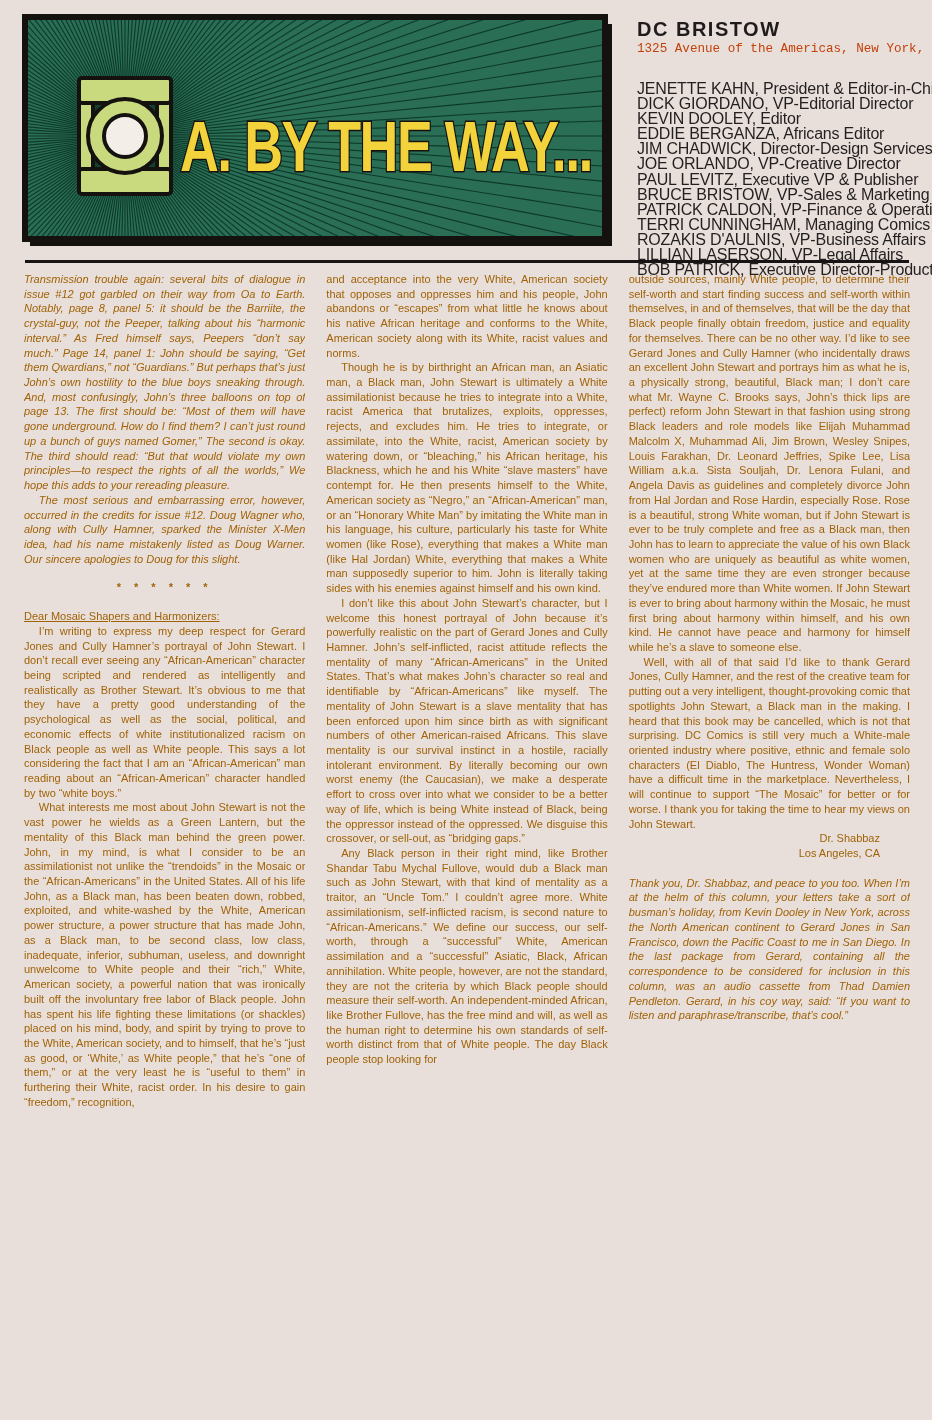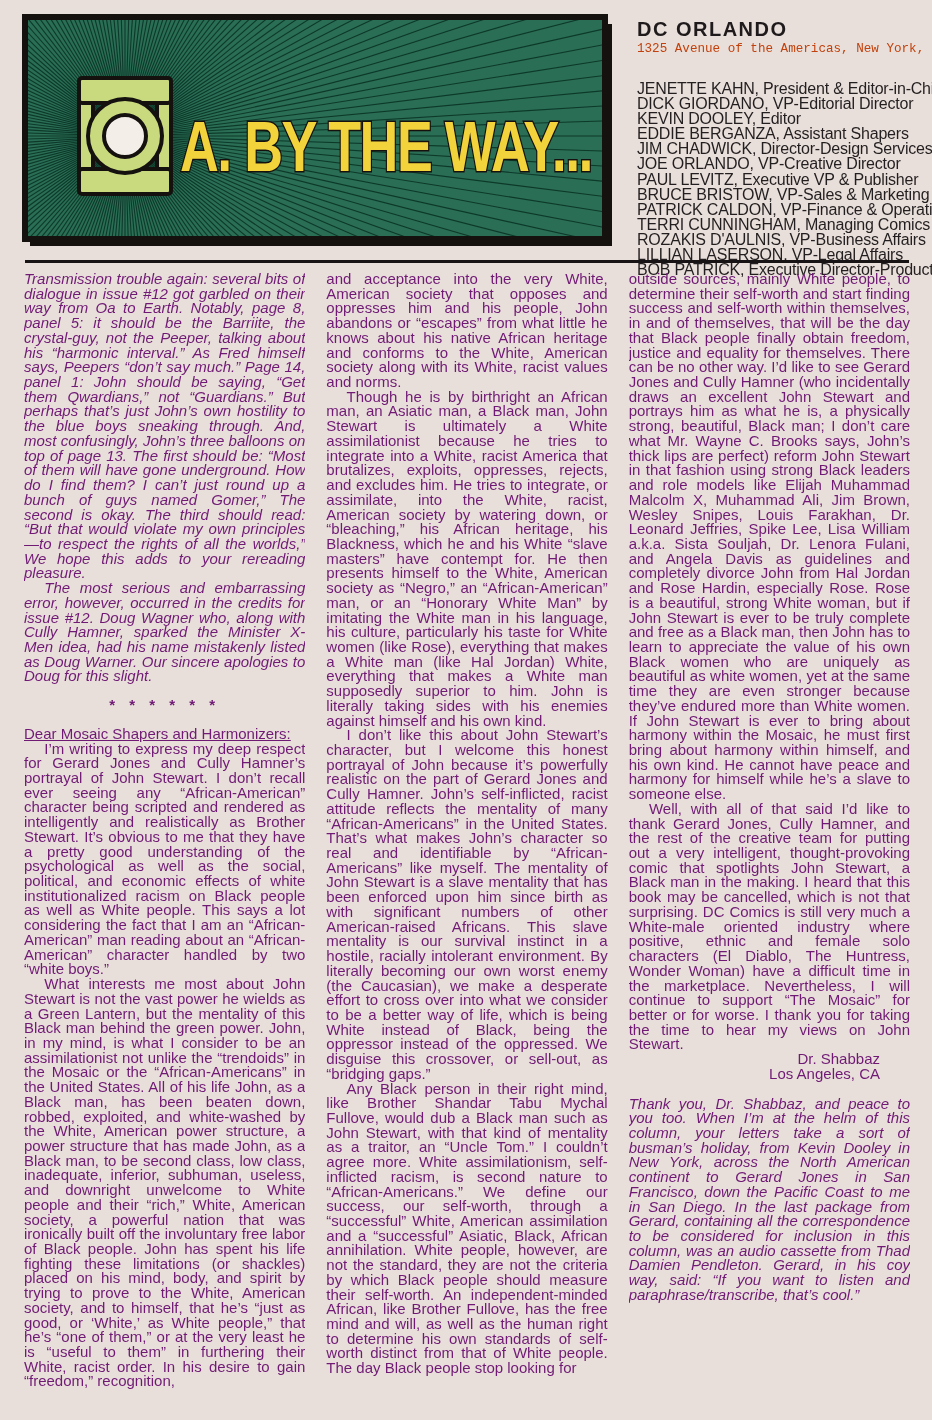--- a/index.html
+++ b/index.html
@@ -17,22 +17,22 @@
   .mh-address{font-family:Liberation Mono, monospace;font-size:12.6px;margin-top:1px;color:#c2410c;white-space:nowrap;}
   .mh-staff{margin-top:25px;font-size:16px;font-weight:normal;line-height:15.1px;color:#231f20;letter-spacing:-0.2px;}
   .mh-staff div{white-space:nowrap;}
   .rule{position:absolute;left:25px;top:260px;width:884px;height:3px;background:#181314;}
   
   .cols{
     position:absolute;left:24px;top:272px;width:886px;height:1146px;
     display:grid;grid-template-columns:1fr 1fr 1fr;column-gap:21px;overflow:hidden;
   }
   .col{
-    font-size:15px;line-height:14.72px;text-align:justify;overflow:hidden;
-    color:#701a75;hyphens:auto;-webkit-hyphens:auto;
+    font-size:11px;line-height:14.72px;text-align:justify;overflow:hidden;
+    color:#a16207;hyphens:auto;-webkit-hyphens:auto;
   }
   .col p{margin:0;text-indent:1.35em;}
   .col p.flush{text-indent:0;}
   .ital{font-style:italic;}
   .divider{text-align:center;text-indent:0 !important;font-weight:bold;letter-spacing:5px;margin:14px 0 14px 0 !important;}
   .salutation{text-indent:0 !important;text-decoration:underline;}
   .sig{text-align:right;text-indent:0 !important;padding-right:30px;}
   .replygap{height:15px;}
 </style>
 </head>
@@ -254,27 +254,27 @@
     <rect class="lant" x="32" y="-46" width="14" height="92" fill="#c9da7e"></rect>
     <rect class="lant" x="-46" y="-58" width="92" height="25" rx="3" fill="#c9da7e"></rect>
     <rect class="lant" x="-46" y="33" width="92" height="25" rx="3" fill="#c9da7e"></rect>
     <circle class="lant" r="37" fill="#c9da7e"></circle>
     <circle class="lant" r="21" fill="#f3efe8"></circle>
   </g>
   <text x="158" y="157" font-family="Liberation Sans, sans-serif" font-weight="bold" font-size="70" letter-spacing="-2" textLength="412" lengthAdjust="spacingAndGlyphs" stroke="#15110f" stroke-width="3" paint-order="stroke" fill="#f2d33c">A. BY THE WAY...</text>
 </svg>
 
 <div class="masthead">
-  <div class="mh-title">DC ORLANDO</div>
+  <div class="mh-title">DC BRISTOW</div>
   <div class="mh-address">1325 Avenue of the Americas, New York, NY 10019</div>
   <div class="mh-staff">
     <div>JENETTE KAHN, President &amp; Editor-in-Chief</div>
     <div>DICK GIORDANO, VP-Editorial Director</div>
     <div>KEVIN DOOLEY, Editor</div>
-    <div>EDDIE BERGANZA, Assistant Shapers</div>
+    <div>EDDIE BERGANZA, Africans Editor</div>
     <div>JIM CHADWICK, Director-Design Services</div>
     <div>JOE ORLANDO, VP-Creative Director</div>
     <div>PAUL LEVITZ, Executive VP &amp; Publisher</div>
     <div>BRUCE BRISTOW, VP-Sales &amp; Marketing</div>
     <div>PATRICK CALDON, VP-Finance &amp; Operations</div>
     <div>TERRI CUNNINGHAM, Managing Comics</div>
     <div>ROZAKIS D'AULNIS, VP-Business Affairs</div>
     <div>LILLIAN LASERSON, VP-Legal Affairs</div>
     <div>BOB PATRICK, Executive Director-Production</div>
   </div>

